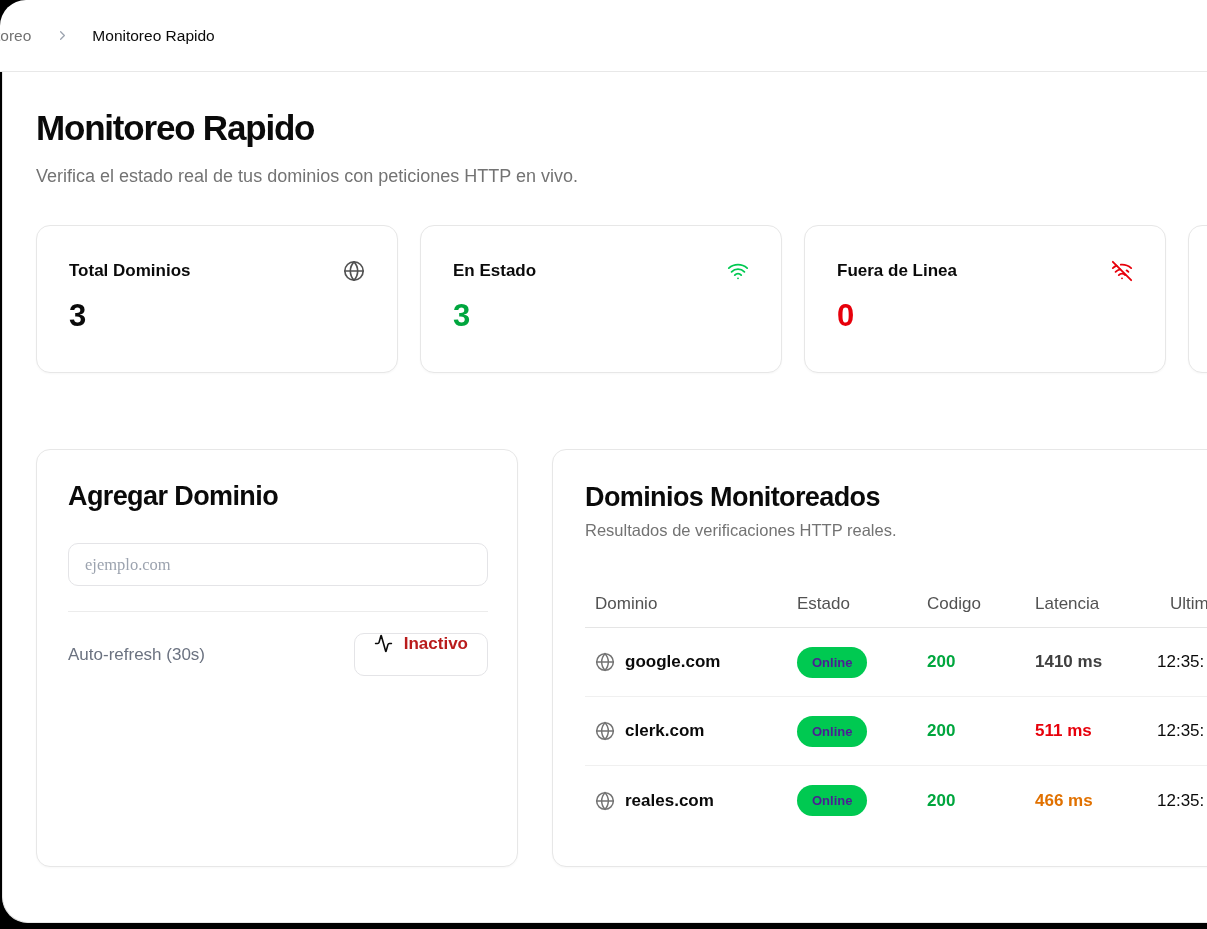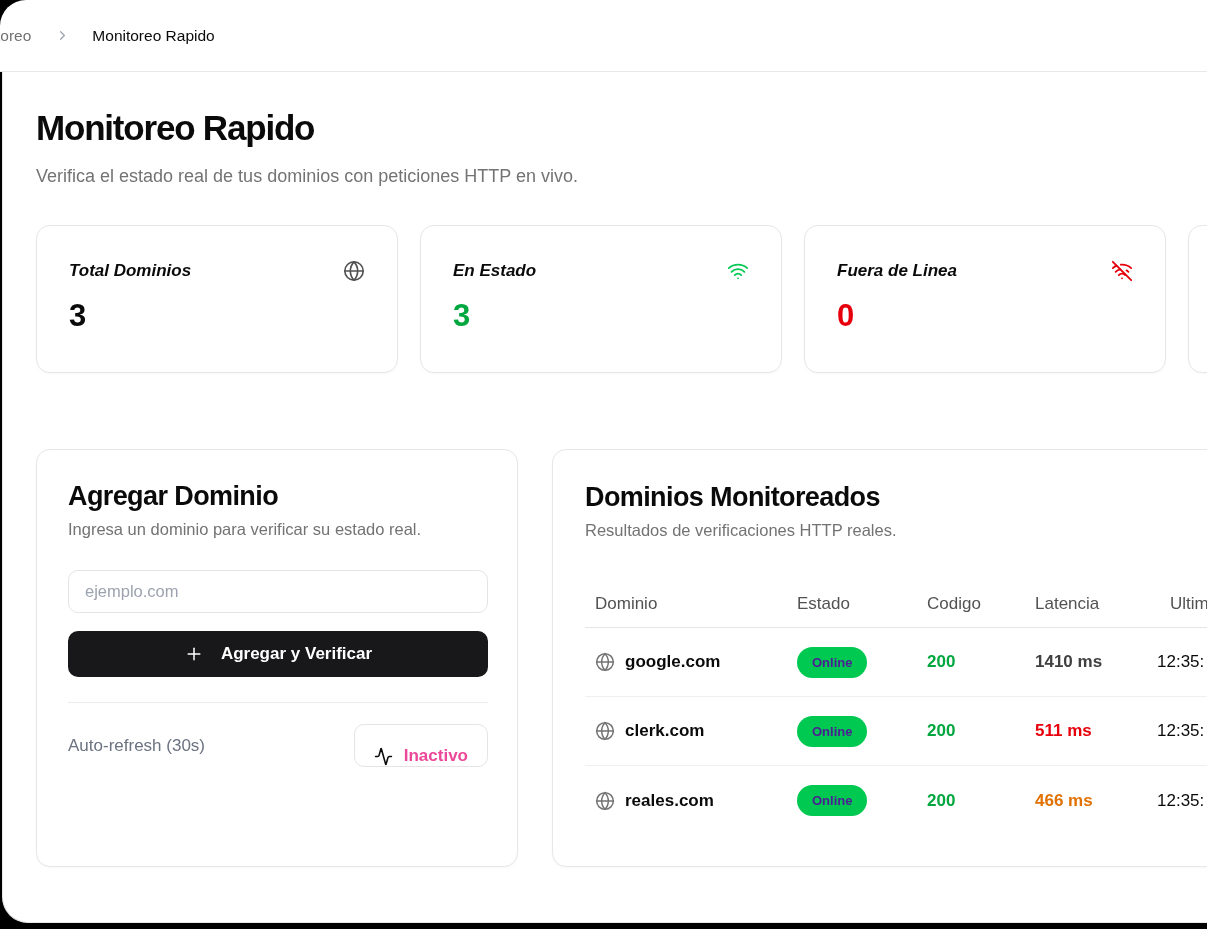--- a/index.html
+++ b/index.html
@@ -37,57 +37,57 @@
 
   
   .stats-row { position:absolute; left:33px; top:153px; display:flex; gap:22px; }
   .stat-card {
     width:362px; height:148px; background:#fff;
     border:1px solid #e7e7e7; border-radius:14px;
     padding:34px 32px 0 32px;
     box-shadow:0 1px 2px rgba(0,0,0,.03);
   }
   .stat-head { display:flex; justify-content:space-between; align-items:center; }
-  .stat-label { font-size:17px; font-weight:600; color:#0a0a0a;font-style:italic; }
+  .stat-label { font-size:17px; font-weight:600; color:#0a0a0a; }
   .stat-value { margin-top:16px; font-size:31px; font-weight:700; }
 
   
   .lower-row { position:absolute; left:33px; top:333px; display:flex; gap:34px; }
   .card {
     background:#fff; border:1px solid #e7e7e7; border-radius:14px;
     box-shadow:0 1px 2px rgba(0,0,0,.03);
     margin-top:44px;
   }
   .card-title { font-size:27px; font-weight:800; letter-spacing:-0.6px; color:#0a0a0a; }
   .card-subtitle { margin-top:8px; font-size:16.5px; color:#737373; }
 
   
   .add-card { width:482px; height:418px; padding:31px; }
   .domain-input {
     margin-top:31px; width:420px; height:43px;
     border:1px solid #e4e4e7; border-radius:10px;
     padding:0 16px; font-size:16.5px; color:#0a0a0a;
-    font-family:Liberation Sans, sans-serif; outline:none; background:#fff;
+    font-family:Liberation Serif, serif; outline:none; background:#fff;
   }
   .domain-input::placeholder { color:#9ca3af; }
   .submit-btn {
     margin-top:18px; width:420px; height:46px;
     background:#18181b; color:#fff; border:none; border-radius:10px;
     font-size:17px; font-weight:600; font-family:inherit;
     display:flex; align-items:center; justify-content:center; gap:17px;
     cursor:pointer;
   }
   .add-divider { margin-top:25px; width:420px; border:none; border-top:1px solid #ececec; }
   .refresh-row { margin-top:21px; width:420px; display:flex; align-items:center; justify-content:space-between; }
   .refresh-label { font-size:17px; color:#6b7280; }
   .toggle-btn {
     height:43px; padding:0 19px; background:#fff;
     border:1px solid #e4e4e7; border-radius:10px;
-    display:flex; align-items:flex-end; gap:11px;
-    font-size:17px; font-weight:600; color:#ec4899; font-family:inherit;
+    display:flex; align-items:flex-start; gap:11px;
+    font-size:17px; font-weight:600; color:#b91c1c; font-family:inherit;
     cursor:pointer;
   }
 
   
   .mon-card { width:1000px; height:418px; padding:32px 0 0 32px; }
   .table { margin-top:40px; width:950px; }
   .t-grid {
     display:grid;
     grid-template-columns:202px 130px 108px 122px 1fr;
     align-items:center;
@@ -179,33 +179,23 @@
       <div class="stat-value" style="color: rgb(231, 0, 11);">0</div>
     </div>
 
     <div class="stat-card"></div>
   </section>
 
   <section class="lower-row">
 
     <div class="card add-card">
       <h2 class="card-title">Agregar Dominio</h2>
-      <p class="card-subtitle">Ingresa un dominio para verificar su estado real.</p>
 
       <input class="domain-input" type="text" placeholder="ejemplo.com" style="">
 
-      <button class="submit-btn">
-        <span>
-          <svg width="20" height="20" viewBox="0 0 24 24" fill="none" stroke="#fff" stroke-width="1.8" stroke-linecap="round">
-              <path d="M5 12h14"></path>
-              <path d="M12 5v14"></path>
-            </svg>
-        </span>
-        <span>Agregar y Verificar</span>
-      </button>
 
       <hr class="add-divider">
 
       <div class="refresh-row">
         <span class="refresh-label">Auto-refresh (30s)</span>
         <button class="toggle-btn">
           <span>
             <svg width="19" height="19" viewBox="0 0 24 24" fill="none" stroke="#0a0a0a" stroke-width="2" stroke-linecap="round" stroke-linejoin="round">
                 <path d="M22 12h-2.48a2 2 0 0 0-1.93 1.46l-2.35 8.36a.25.25 0 0 1-.48 0L9.24 2.18a.25.25 0 0 0-.48 0l-2.35 8.36A2 2 0 0 1 4.49 12H2"></path>
               </svg>

